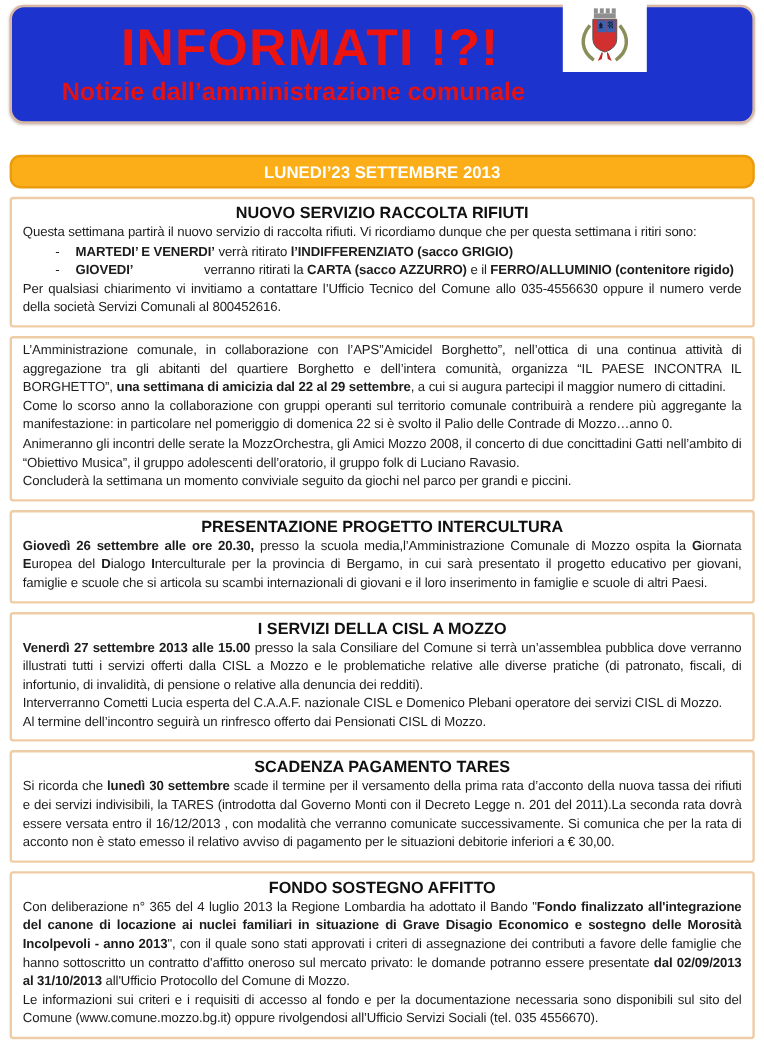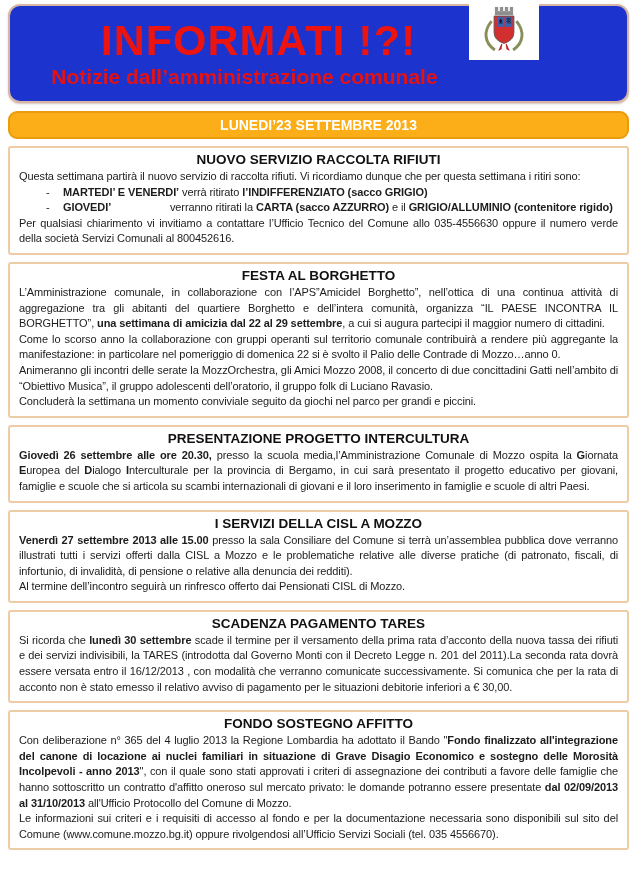--- a/index.html
+++ b/index.html
@@ -9,21 +9,21 @@
   
   .masthead{position:relative;height:95px;background:#1C33CE;border:2px solid #D8B6A4;
     border-radius:12px;display:flex;align-items:center;box-shadow:0 1px 2px rgba(120,80,60,.35);}
   .masthead-inner{flex:1;text-align:center;padding-right:148px;}
   .m-title{color:#EC1410;font-size:43px;font-weight:bold;line-height:1.04;letter-spacing:1px;padding-left:28px;}
   .m-sub{color:#E41212;font-size:21px;font-weight:bold;margin-top:3px;text-align:center;}
   .crest{position:absolute;top:-4px;right:88px;width:70px;height:58px;background:#ffffff;
     display:flex;align-items:center;justify-content:center;}
 
   
-  .banner{margin-top:8px;background:#FBAE17;border:2px solid #EA9C0D;border-radius:9px;
+  .banner{margin-top:26px;background:#FBAE17;border:2px solid #EA9C0D;border-radius:9px;
     color:#ffffff;font-weight:bold;text-align:center;font-size:14px;padding:4px 0;}
 
   
   .box{border:2px solid #EECDA6;border-radius:3px;margin-top:7px;padding:3px 9px 6px;background:#fff;}
   .box-title{margin:1px 0 2px;text-align:center;font-size:13.5px;font-weight:bold;color:#111;}
   .para,.bullet{font-size:11px;line-height:15.6px;color:#1C1C1C;letter-spacing:-0.1px;}
   .para{text-align:justify;}
   .bullet{display:flex;padding-left:27px;}
   .dash{width:17px;flex:none;}
   .bullet-content{flex:1;}
@@ -69,38 +69,38 @@
   <main id="sections">
       <section class="box">
         <h2 class="box-title">NUOVO SERVIZIO RACCOLTA RIFIUTI</h2>
         <div class="para"><span>Questa settimana partirà il nuovo servizio di raccolta rifiuti. Vi ricordiamo dunque che per questa settimana i ritiri sono:</span></div>
         <div class="bullet">
           <span class="dash">-</span>
           <span class="bullet-content"><span class="b daycol">MARTEDI’ E VENERDI’</span><span> verrà ritirato </span><span class="b">l’INDIFFERENZIATO (sacco GRIGIO)</span></span>
         </div>
         <div class="bullet">
           <span class="dash">-</span>
-          <span class="bullet-content"><span class="b daycol">GIOVEDI’</span><span> verranno ritirati la </span><span class="b">CARTA (sacco AZZURRO)</span><span> e il </span><span class="b">GRIGIO/ALLUMINIO (contenitore rigido)</span></span>
+          <span class="bullet-content"><span class="b daycol">GIOVEDI’</span><span> verranno ritirati la </span><span class="b">CARTA (sacco AZZURRO)</span><span> e il </span><span class="b">FERRO/ALLUMINIO (contenitore rigido)</span></span>
         </div>
         <div class="para"><span>Per qualsiasi chiarimento vi invitiamo a contattare l’Ufficio Tecnico del Comune allo 035-4556630 oppure il numero verde della società Servizi Comunali al 800452616.</span></div>
       </section>
       <section class="box">
-        <h2 class="box-title">FESTA AL BORGHETTO</h2>
         <div class="para"><span>L’Amministrazione comunale, in collaborazione con l’APS”Amicidel Borghetto”, nell’ottica di una continua attività di aggregazione tra gli abitanti del quartiere Borghetto e dell’intera comunità, organizza “IL PAESE INCONTRA IL BORGHETTO”, </span><span class="b">una settimana di amicizia dal 22 al 29 settembre</span><span>, a cui si augura partecipi il maggior numero di cittadini.</span></div>
         <div class="para"><span>Come lo scorso anno la collaborazione con gruppi operanti sul territorio comunale contribuirà a rendere più aggregante la manifestazione: in particolare nel pomeriggio di domenica 22 si è svolto il Palio delle Contrade di Mozzo…anno 0.</span></div>
         <div class="para"><span>Animeranno gli incontri delle serate la MozzOrchestra, gli Amici Mozzo 2008, il concerto di due concittadini Gatti nell’ambito di “Obiettivo Musica”, il gruppo adolescenti dell’oratorio, il gruppo folk di Luciano Ravasio.</span></div>
         <div class="para"><span>Concluderà la settimana un momento conviviale seguito da giochi nel parco per grandi e piccini.</span></div>
       </section>
       <section class="box">
         <h2 class="box-title">PRESENTAZIONE PROGETTO INTERCULTURA</h2>
         <div class="para"><span class="b">Giovedì 26 settembre alle ore 20.30,</span><span> presso la scuola media,l’Amministrazione Comunale di Mozzo ospita la </span><span class="b">G</span><span>iornata </span><span class="b">E</span><span>uropea del </span><span class="b">D</span><span>ialogo </span><span class="b">I</span><span>nterculturale per la provincia di Bergamo, in cui sarà presentato il progetto educativo per giovani, famiglie e scuole che si articola su scambi internazionali di giovani e il loro inserimento in famiglie e scuole di altri Paesi.</span></div>
       </section>
       <section class="box">
         <h2 class="box-title">I SERVIZI DELLA CISL A MOZZO</h2>
         <div class="para"><span class="b">Venerdì 27 settembre 2013 alle 15.00</span><span> presso la sala Consiliare del Comune si terrà un’assemblea pubblica dove verranno illustrati tutti i servizi offerti dalla CISL a Mozzo e le problematiche relative alle diverse pratiche (di patronato, fiscali, di infortunio, di invalidità, di pensione o relative alla denuncia dei redditi).</span></div>
+        <div class="para"><span>Interverranno Cometti Lucia esperta del C.A.A.F. nazionale CISL e Domenico Plebani operatore dei servizi CISL di Mozzo.</span></div>
         <div class="para"><span>Al termine  dell’incontro seguirà un rinfresco offerto dai Pensionati CISL di Mozzo.</span></div>
       </section>
       <section class="box">
         <h2 class="box-title">SCADENZA PAGAMENTO TARES</h2>
         <div class="para"><span>Si ricorda che </span><span class="b">lunedì 30 settembre</span><span> scade il termine per il versamento della prima rata d’acconto  della nuova tassa dei rifiuti e dei servizi indivisibili, la TARES  (introdotta dal Governo Monti con il Decreto Legge n. 201 del 2011).La seconda rata dovrà essere versata entro il  16/12/2013 , con modalità che verranno comunicate successivamente.  Si comunica che per la rata di acconto non è stato emesso il relativo avviso di pagamento per  le situazioni debitorie inferiori a € 30,00.</span></div>
       </section>
       <section class="box">
         <h2 class="box-title">FONDO SOSTEGNO AFFITTO</h2>
         <div class="para"><span>Con deliberazione n° 365 del 4 luglio 2013 la Regione Lombardia ha adottato il Bando "</span><span class="b">Fondo finalizzato all'integrazione del canone di locazione ai nuclei familiari in situazione di Grave Disagio Economico e sostegno delle Morosità Incolpevoli - anno 2013</span><span>", con il quale sono stati approvati i criteri di assegnazione dei contributi a favore delle famiglie che hanno sottoscritto un contratto d'affitto oneroso sul mercato privato: le domande potranno essere presentate </span><span class="b">dal 02/09/2013 al 31/10/2013</span><span> all'Ufficio Protocollo del Comune di Mozzo.</span></div>
         <div class="para"><span>Le informazioni sui criteri e i requisiti di accesso al fondo e per la documentazione necessaria sono disponibili sul sito del Comune (www.comune.mozzo.bg.it) oppure rivolgendosi all’Ufficio Servizi Sociali (tel. 035 4556670).</span></div>

